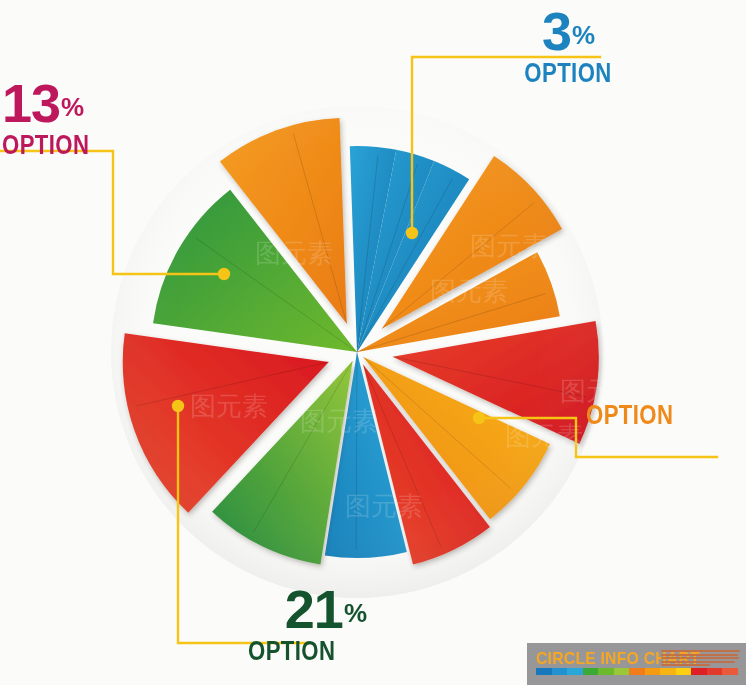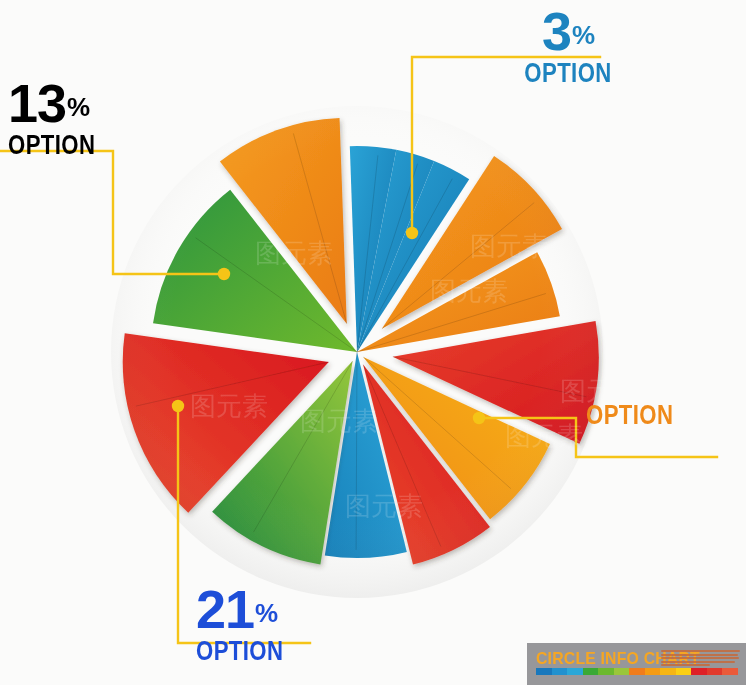--- a/index.html
+++ b/index.html
@@ -199,32 +199,32 @@
       </g>
   </svg>
 
   <div class="callout" id="co-3" style="color: rgb(29, 131, 191);">
     <div class="pct">
       <span class="num">3</span><span class="sym">%</span>
     </div>
     <div class="opt center-anchor">OPTION</div>
   </div>
 
-  <div class="callout" id="co-13" style="color: #000000; margin-left: 6px;">
+  <div class="callout" id="co-13" style="color: #be185d;">
     <div class="pct">
       <span class="num">13</span><span class="sym">%</span>
     </div>
     <div class="opt">OPTION</div>
   </div>
 
   <div class="callout" id="co-10" style="color: rgb(239, 138, 26);">
     <div class="opt">OPTION</div>
   </div>
 
-  <div class="callout" id="co-21" style="color: #1d4ed8;">
+  <div class="callout" id="co-21" style="color: #14532d; text-align: right;">
     <div class="pct">
       <span class="num">21</span><span class="sym">%</span>
     </div>
     <div class="opt">OPTION</div>
   </div>
 
   <div id="badge">
     <div id="badge-left">
       <div id="badge-title">CIRCLE INFO CHART</div>
     </div>

